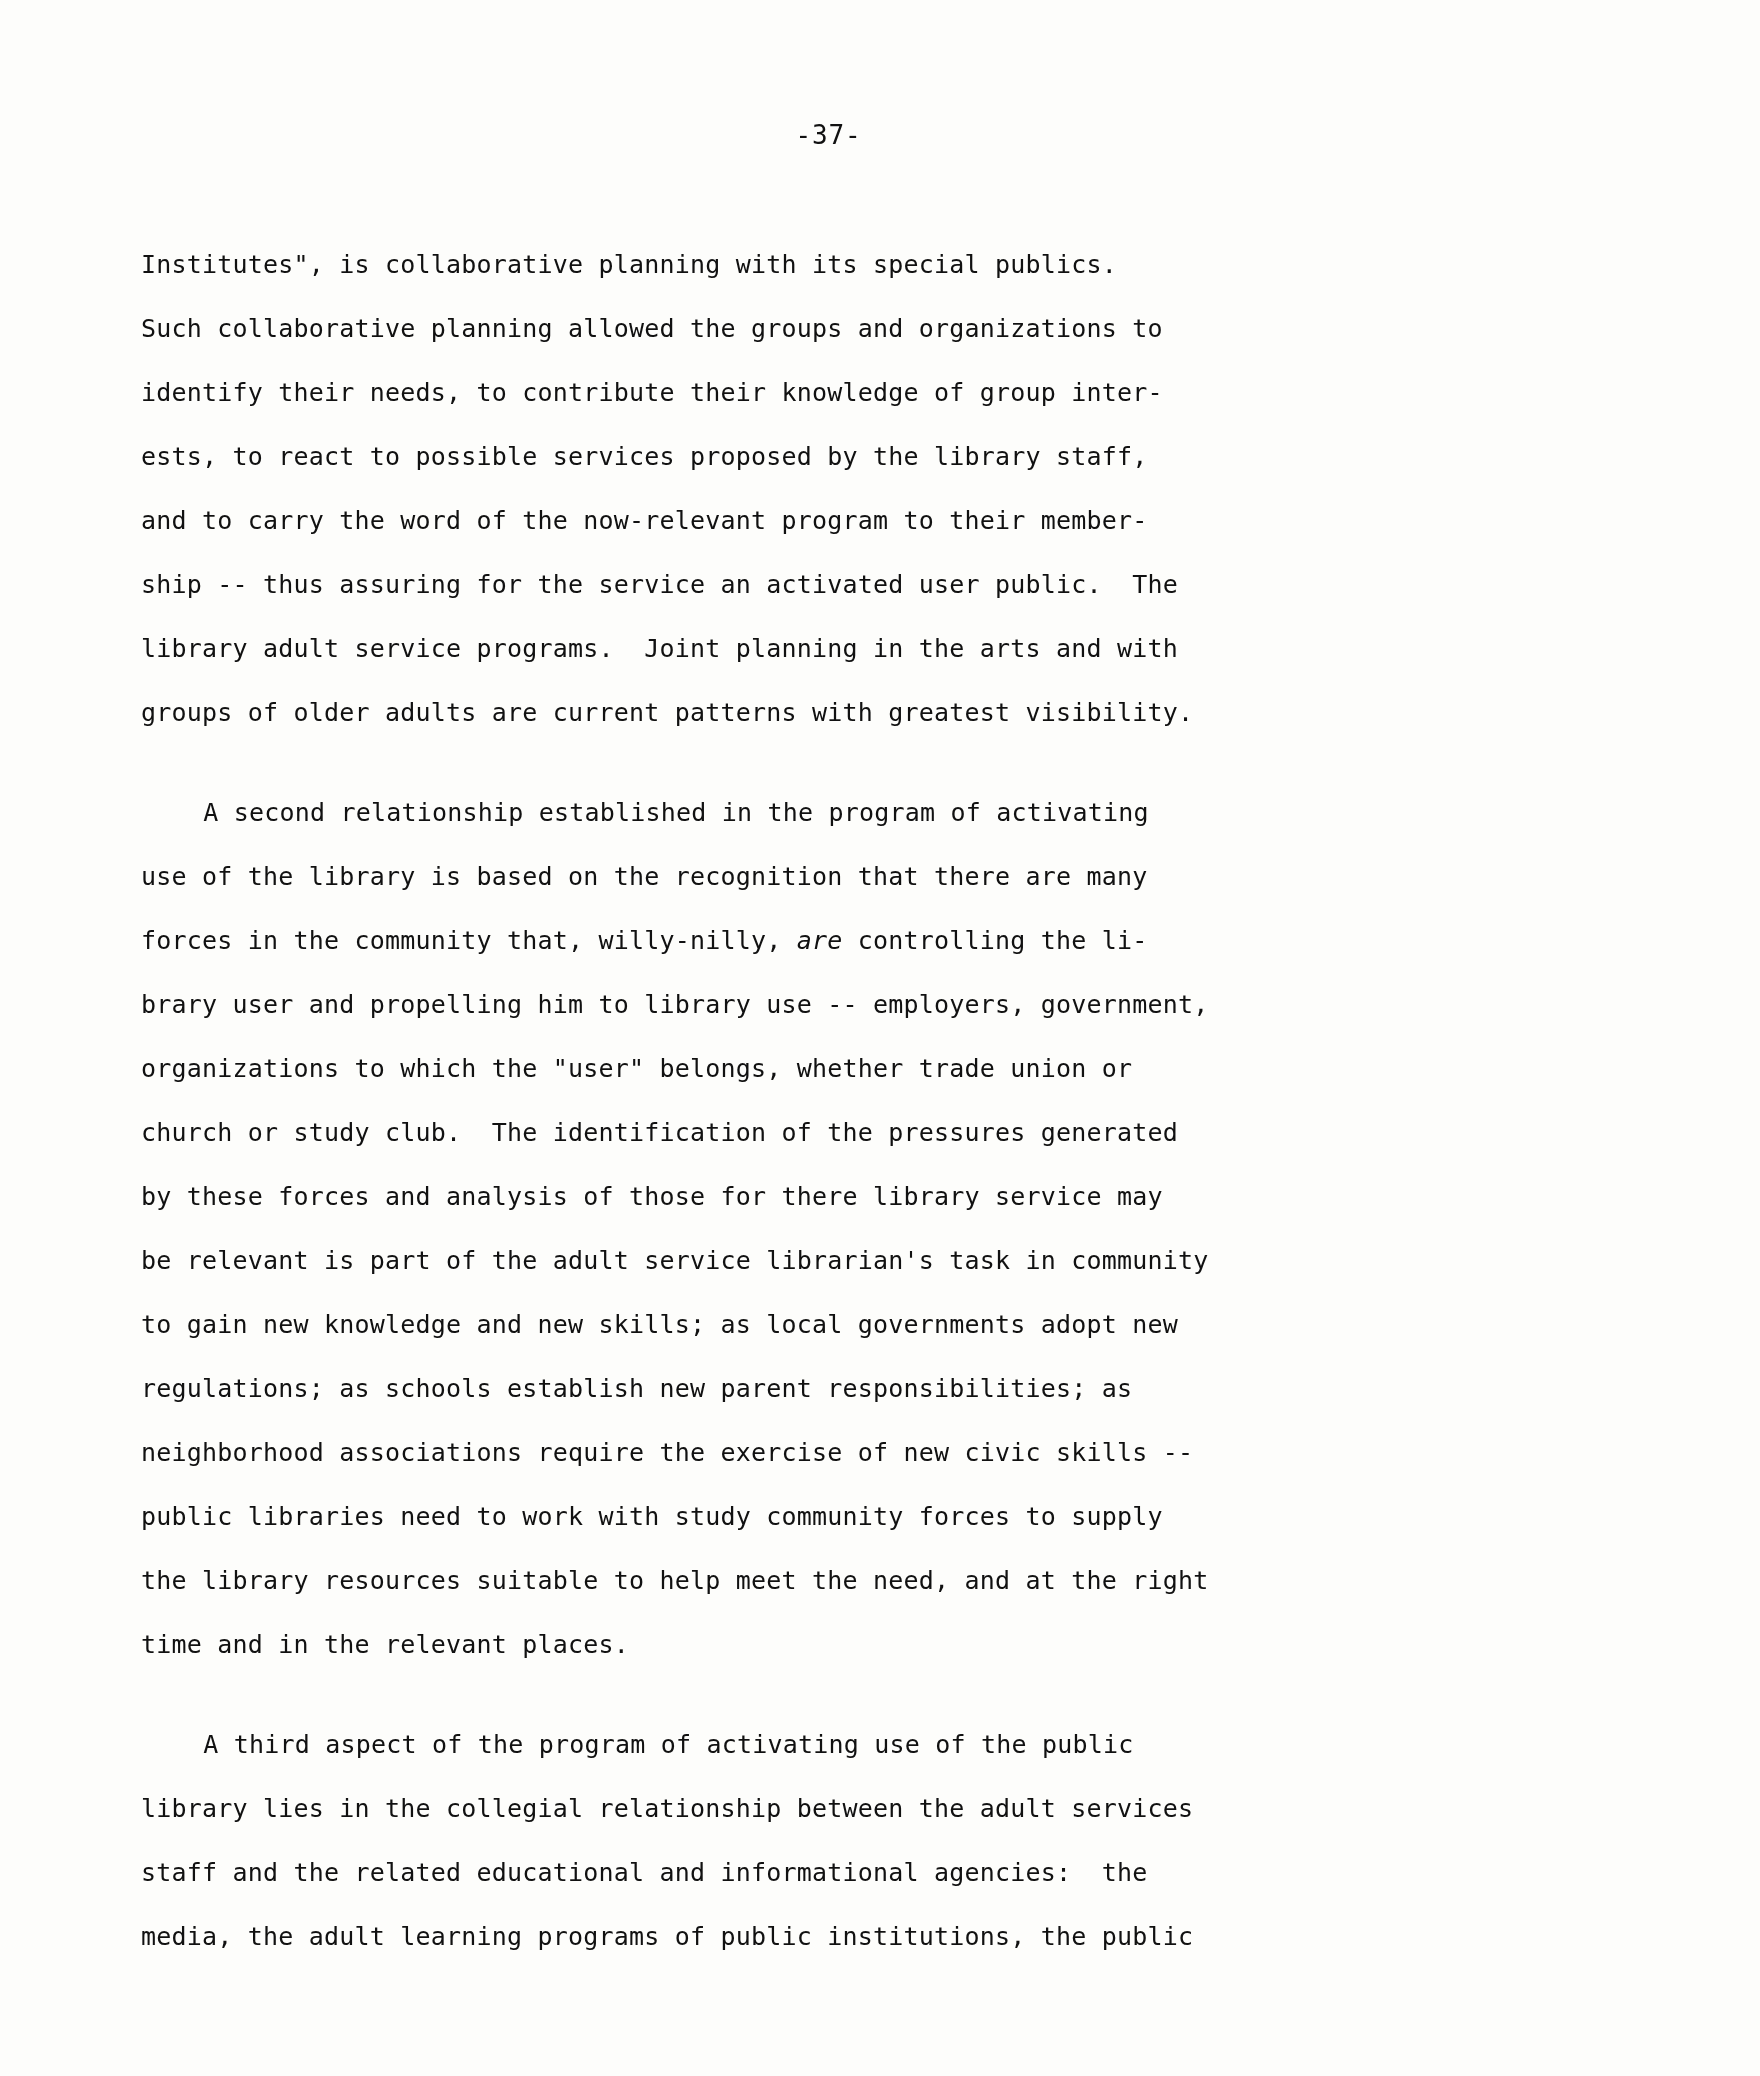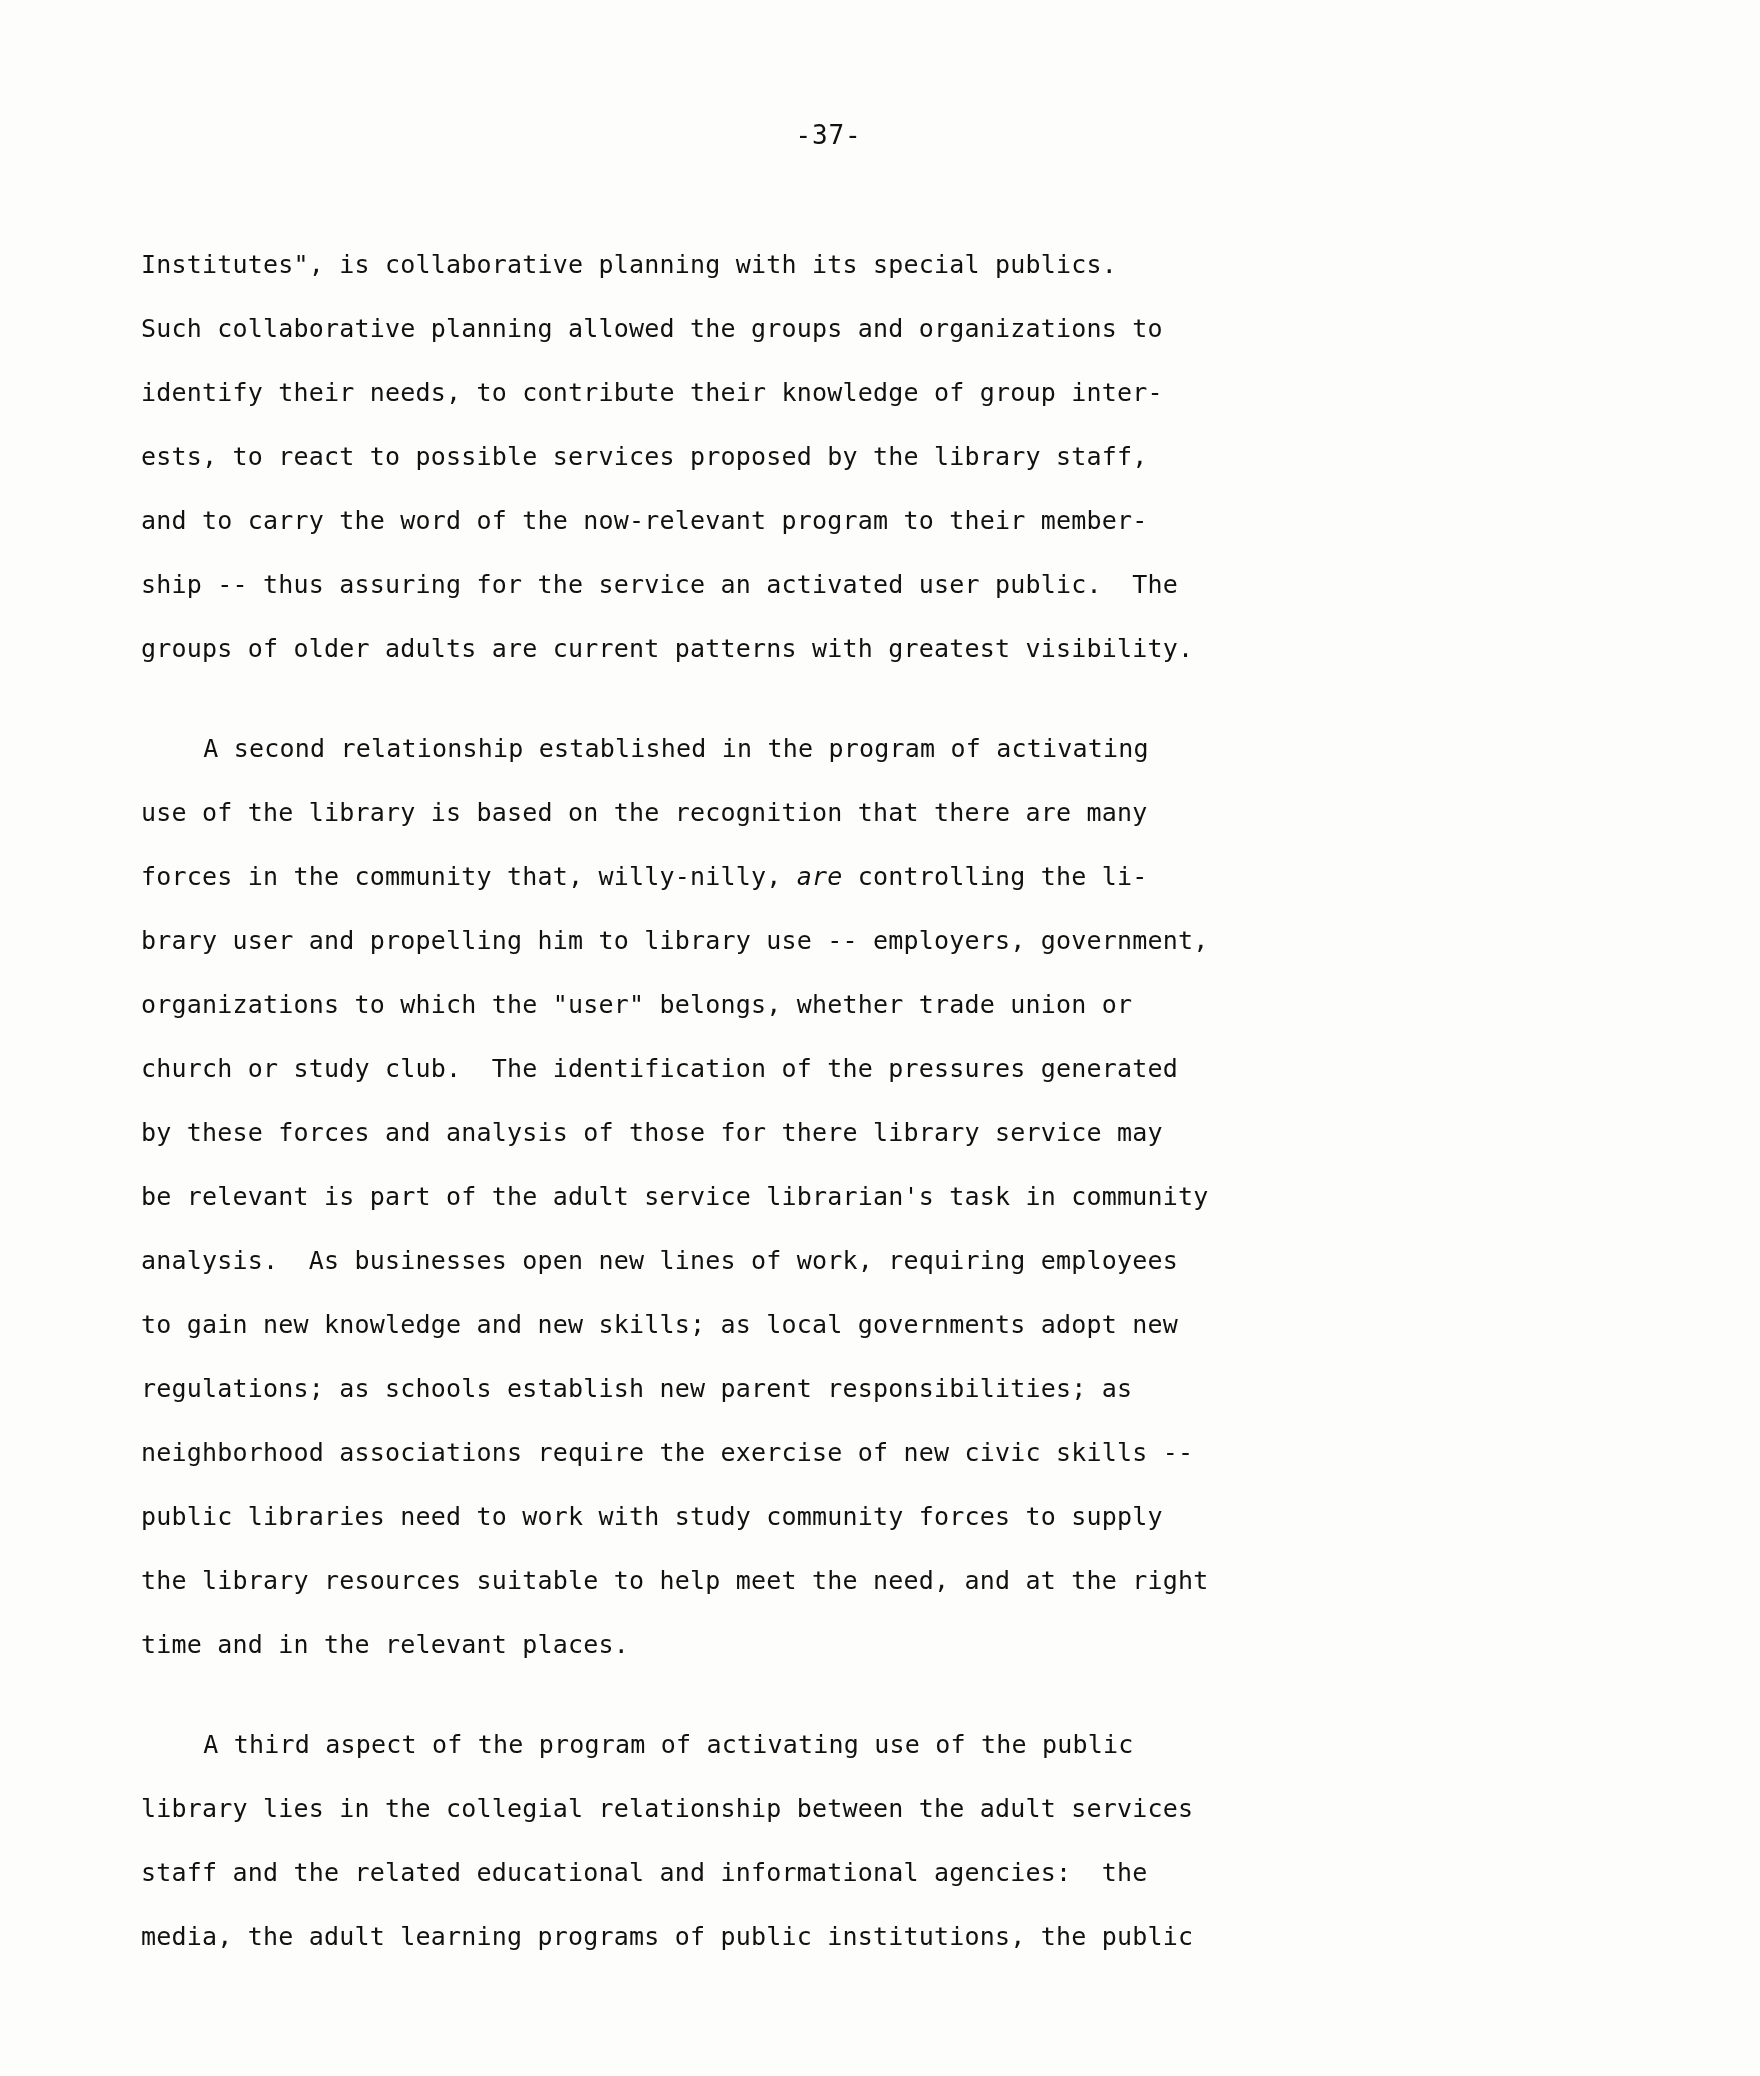--- a/index.html
+++ b/index.html
@@ -64,33 +64,33 @@
 
   <div class="body-text">
 
     <div class="para">
       <div class="line">Institutes", is collaborative planning with its special publics.</div>
       <div class="line">Such collaborative planning allowed the groups and organizations to</div>
       <div class="line">identify their needs, to contribute their knowledge of group inter-</div>
       <div class="line">ests, to react to possible services proposed by the library staff,</div>
       <div class="line">and to carry the word of the now-relevant program to their member-</div>
       <div class="line">ship -- thus assuring for the service an activated user public.  The</div>
+      <div class="line">library adult service programs.  Joint planning in the arts and with</div>
       <div class="line">groups of older adults are current patterns with greatest visibility.</div>
     </div>
 
     <div class="para">
       <div class="line indent"> A second relationship established in the program of activating</div>
       <div class="line">use of the library is based on the recognition that there are many</div>
       <div class="line">forces in the community that, willy-nilly, <span class="ital">are</span> controlling the li-</div>
       <div class="line">brary user and propelling him to library use -- employers, government,</div>
       <div class="line">organizations to which the "user" belongs, whether trade union or</div>
       <div class="line">church or study club.  The identification of the pressures generated</div>
       <div class="line">by these forces and analysis of those for there library service may</div>
       <div class="line">be relevant is part of the adult service librarian's task in community</div>
-      <div class="line">analysis.  As businesses open new lines of work, requiring employees</div>
       <div class="line">to gain new knowledge and new skills; as local governments adopt new</div>
       <div class="line">regulations; as schools establish new parent responsibilities; as</div>
       <div class="line">neighborhood associations require the exercise of new civic skills --</div>
       <div class="line">public libraries need to work with study community forces to supply</div>
       <div class="line">the library resources suitable to help meet the need, and at the right</div>
       <div class="line">time and in the relevant places.</div>
     </div>
 
     <div class="para">
       <div class="line indent"> A third aspect of the program of activating use of the public</div>

